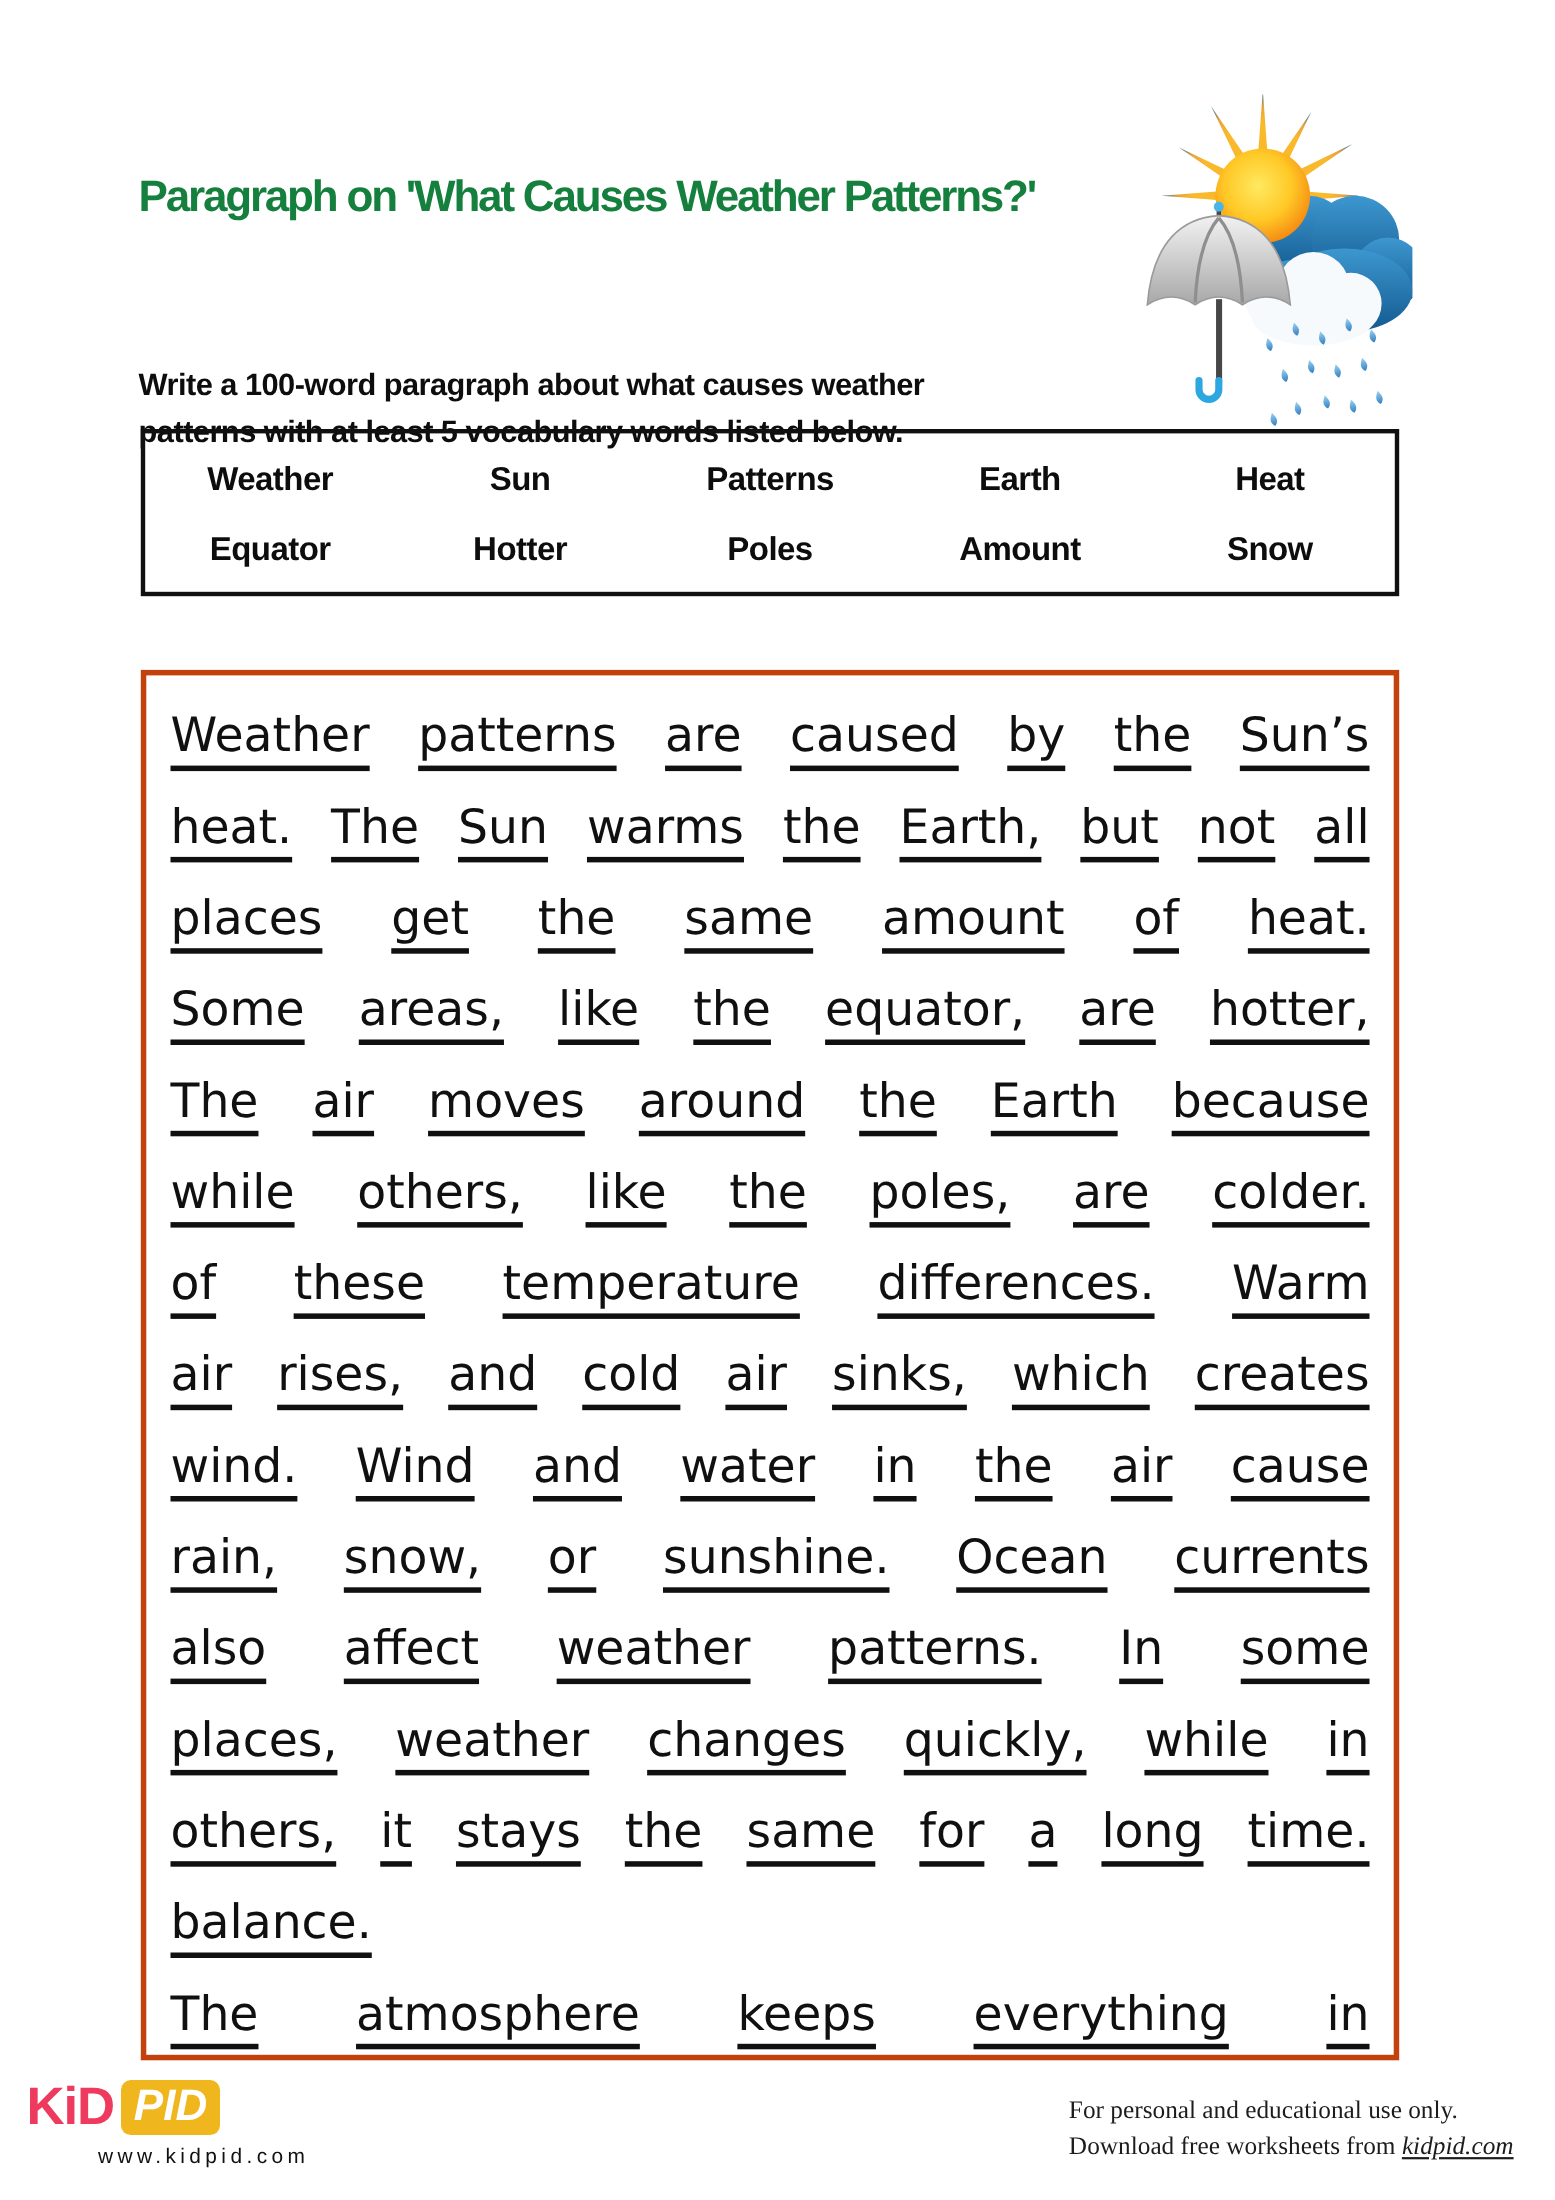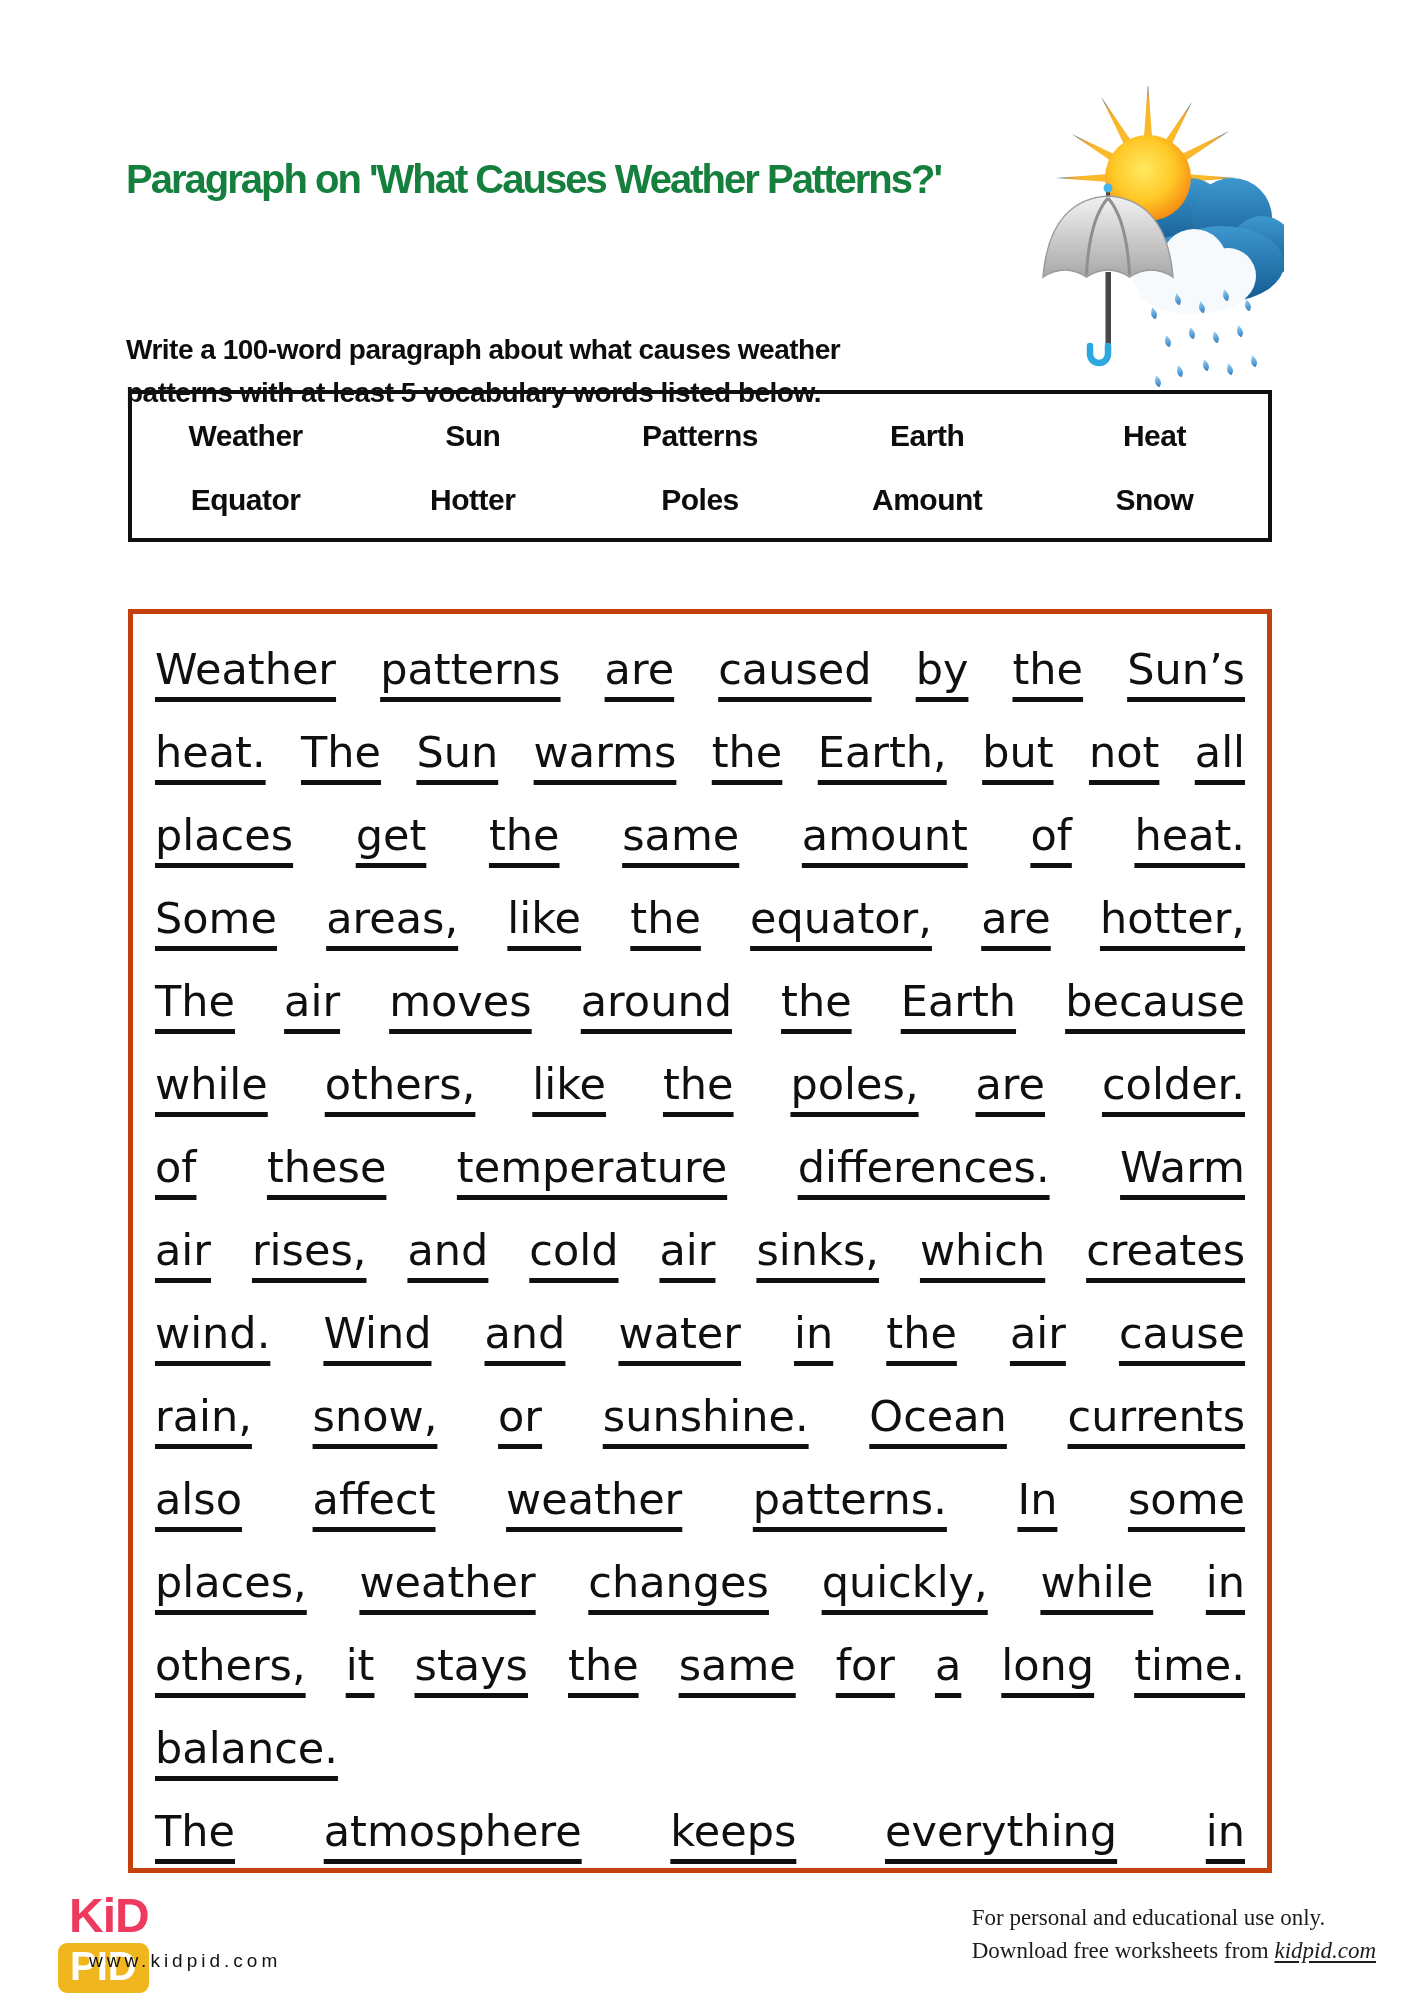--- a/index.html
+++ b/index.html
@@ -65,34 +65,35 @@
   }
   .hw-line.no-just{text-align-last:left;}
   .hw-line u{
     text-decoration-line:underline;
     text-decoration-thickness:5px;
     text-underline-offset:13px;
     text-decoration-color:#101010;
   }
   
   .logo{
-    position:absolute;left:52px;top:1888px;
-    display:flex;align-items:flex-end;flex-direction:column;
+    position:absolute;left:24px;top:1888px;
+    display:flex;align-items:center;
   }
   .logo-kid{
     font-size:48px;font-weight:800;letter-spacing:-1px;
     color:#ee3a5e;
   }
   .logo-pid{
     margin-left:6px;
     background:#efb71d;
     color:#ffffff;
     font-size:40px;font-weight:800;
     padding:1px 12px 4px 12px;
     border-radius:9px;
+    font-style:italic;
   }
   .logo-url{
     position:absolute;left:42px;top:1950px;
     font-size:19px;letter-spacing:4px;
     color:#111111;
     margin-left:47px;
   }
   .footer-note{
     position:absolute;right:38px;top:1901px;
     text-align:left;

